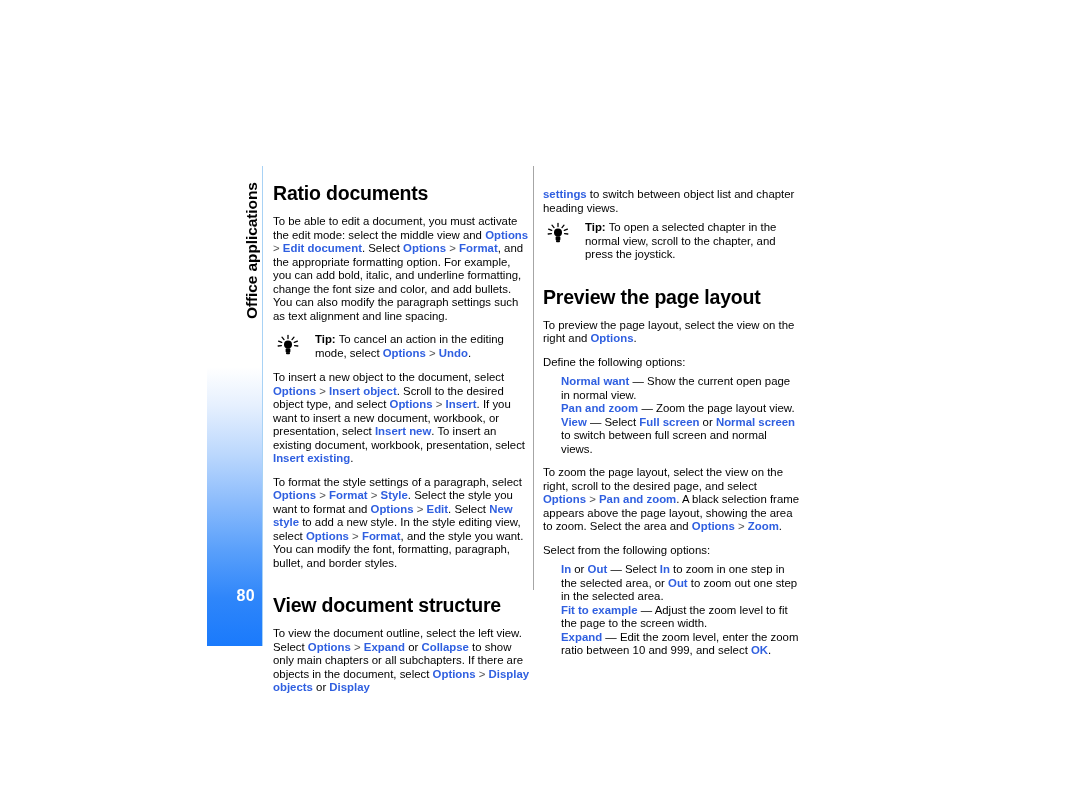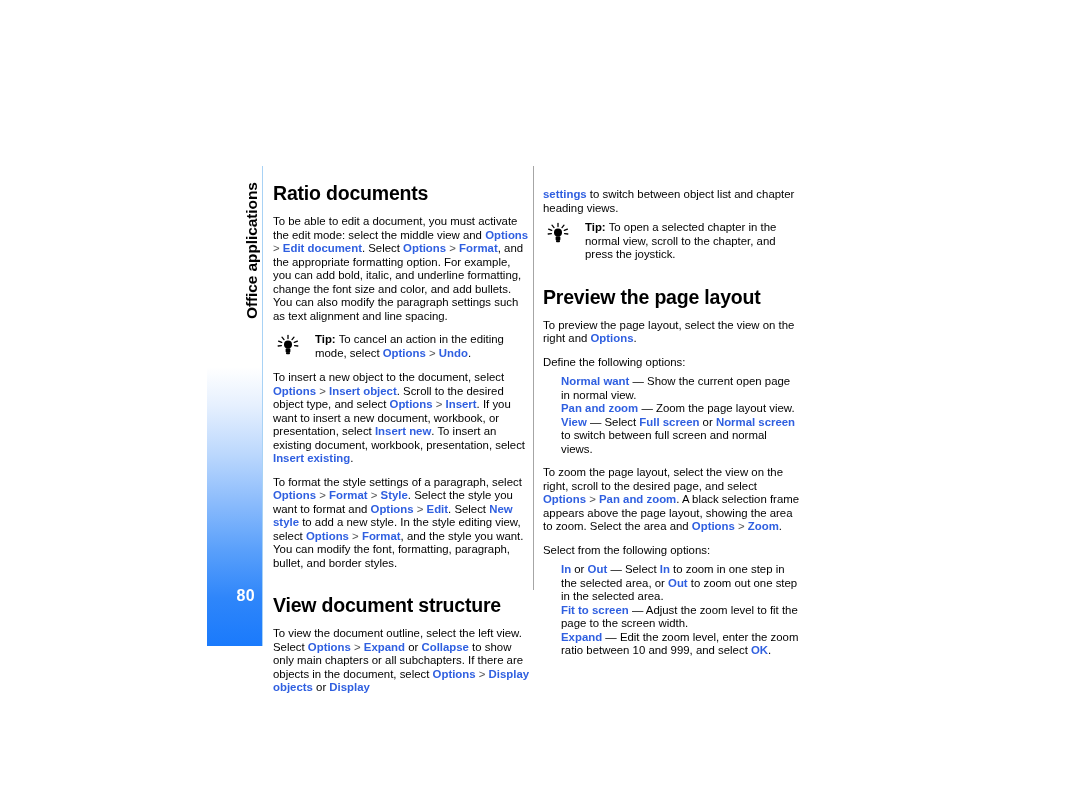--- a/index.html
+++ b/index.html
@@ -233,18 +233,18 @@
         <p><span class="lnk">Pan and zoom</span> — Zoom the page layout view.</p>
         <p><span class="lnk">View</span> — Select <span class="lnk">Full screen</span> or <span class="lnk">Normal screen</span> to switch between full screen and normal views.</p>
       </div>
 
     <p class="body">To zoom the page layout, select the view on the right, scroll to the desired page, and select <span class="lnk">Options</span><span class="gt"> &gt; </span><span class="lnk">Pan and zoom</span>. A black selection frame appears above the page layout, showing the area to zoom. Select the area and <span class="lnk">Options</span><span class="gt"> &gt; </span><span class="lnk">Zoom</span>.</p>
 
     <p class="body tight">Select from the following options:</p>
 
     <div class="optlist">
         <p><span class="lnk">In</span> or <span class="lnk">Out</span> — Select <span class="lnk">In</span> to zoom in one step in the selected area, or <span class="lnk">Out</span> to zoom out one step in the selected area.</p>
-        <p><span class="lnk">Fit to screen</span> — Adjust the zoom level to fit the page to the screen width.</p>
+        <p><span class="lnk">Fit to example</span> — Adjust the zoom level to fit the page to the screen width.</p>
         <p><span class="lnk">Expand</span> — Edit the zoom level, enter the zoom ratio between 10 and 999, and select <span class="lnk">OK</span>.</p>
       </div>
   </div>
 
 </div>
 
 </body></html>

